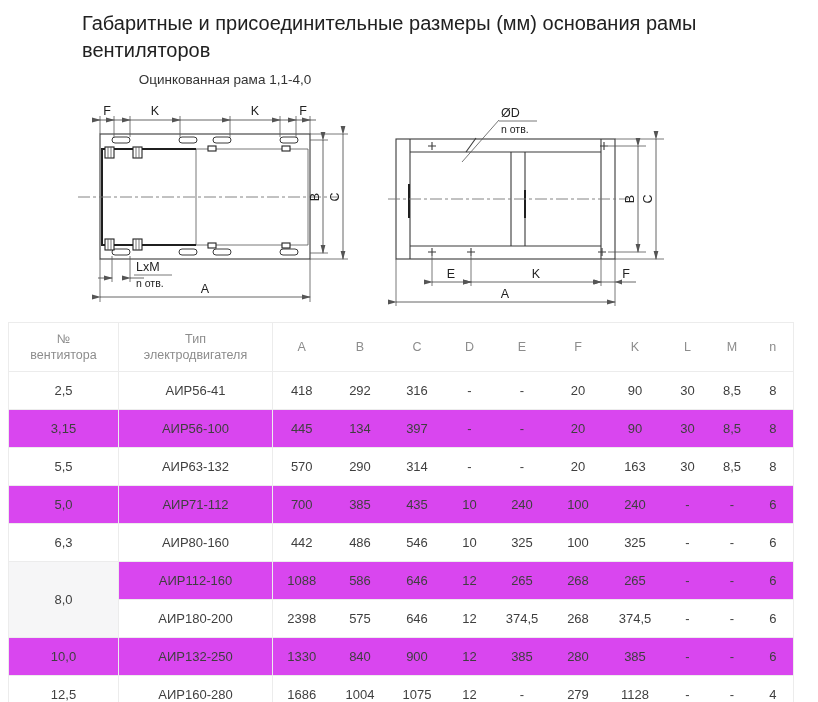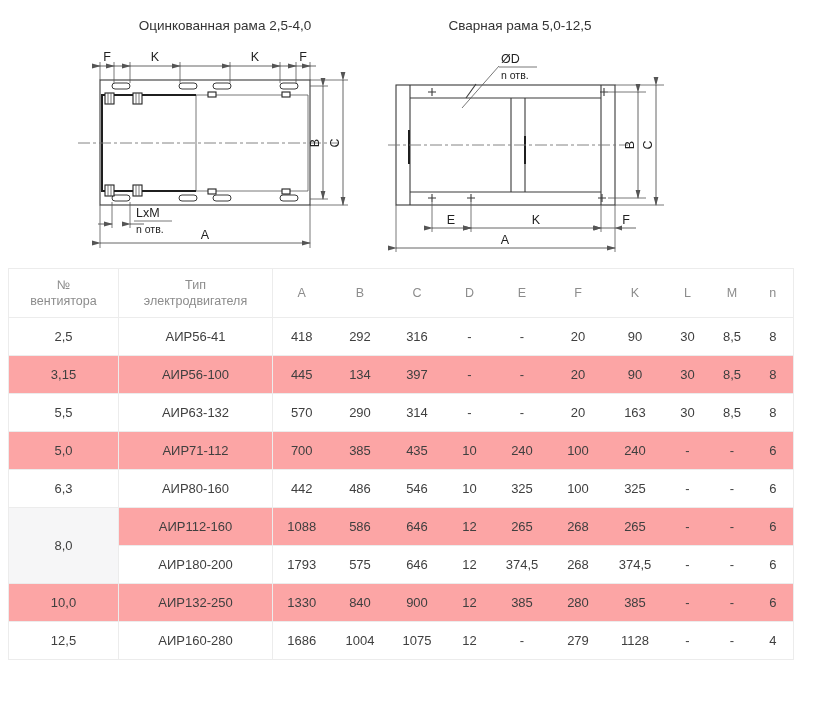--- a/index.html
+++ b/index.html
@@ -35,33 +35,34 @@
   table.dims {
     margin:4px 0 0 8px; width:785px;
     border-collapse:collapse; table-layout:fixed;
     border:1px solid #ececec;
     font-size:13px; color:#3f3f3f;
   }
   table.dims th, table.dims td { text-align:center; vertical-align:middle; font-weight:400; }
   table.dims thead th { color:#8c8c8c; font-size:12.5px; padding:8px 2px; line-height:16px; }
   table.dims tbody td { padding:11px 2px; border-top:1px solid #ececec; }
   .bR { border-right:1px solid #ececec; }
-  tr.shade td { background:#fca5a5; }
+  tr.shade td { background:#d946ef; }
   td.cellShade { background:#f6f6f7 !important; }
 </style>
 </head>
 <body>
 
 <div class="page-title">
+  <span>Габаритные и присоединительные размеры (мм) основания рамы</span>
+  <span>вентиляторов</span>
 </div>
 
 <div class="diagram-area">
 
-  <div class="caption caption-left">Оцинкованная рама 2,5-4,0</div>
-  <div class="caption caption-right">Сварная рама 5,0-12,5</div>
+  <div class="caption caption-left">Оцинкованная рама 1,1-4,0</div>
 
   <svg class="svg-left" width="375" height="228" viewBox="0 0 375 228">
     <defs>
       <marker id="arrL" markerWidth="9" markerHeight="7" refX="8" refY="3" orient="auto" markerUnits="userSpaceOnUse">
         <path d="M9,3 L0,0.6 L0,5.4 z" fill="#555"></path>
       </marker>
     </defs>
 
     <rect x="90" y="44" width="210" height="125" class="ln"></rect>
 
@@ -300,21 +301,21 @@
       <td>12</td>
       <td>265</td>
       <td>268</td>
       <td>265</td>
       <td>-</td>
       <td>-</td>
       <td>6</td>
     </tr>
     <tr>
       <td class="bR">АИР180-200</td>
-      <td>1793</td>
+      <td>2398</td>
       <td>575</td>
       <td>646</td>
       <td>12</td>
       <td>374,5</td>
       <td>268</td>
       <td>374,5</td>
       <td>-</td>
       <td>-</td>
       <td>6</td>
     </tr>

